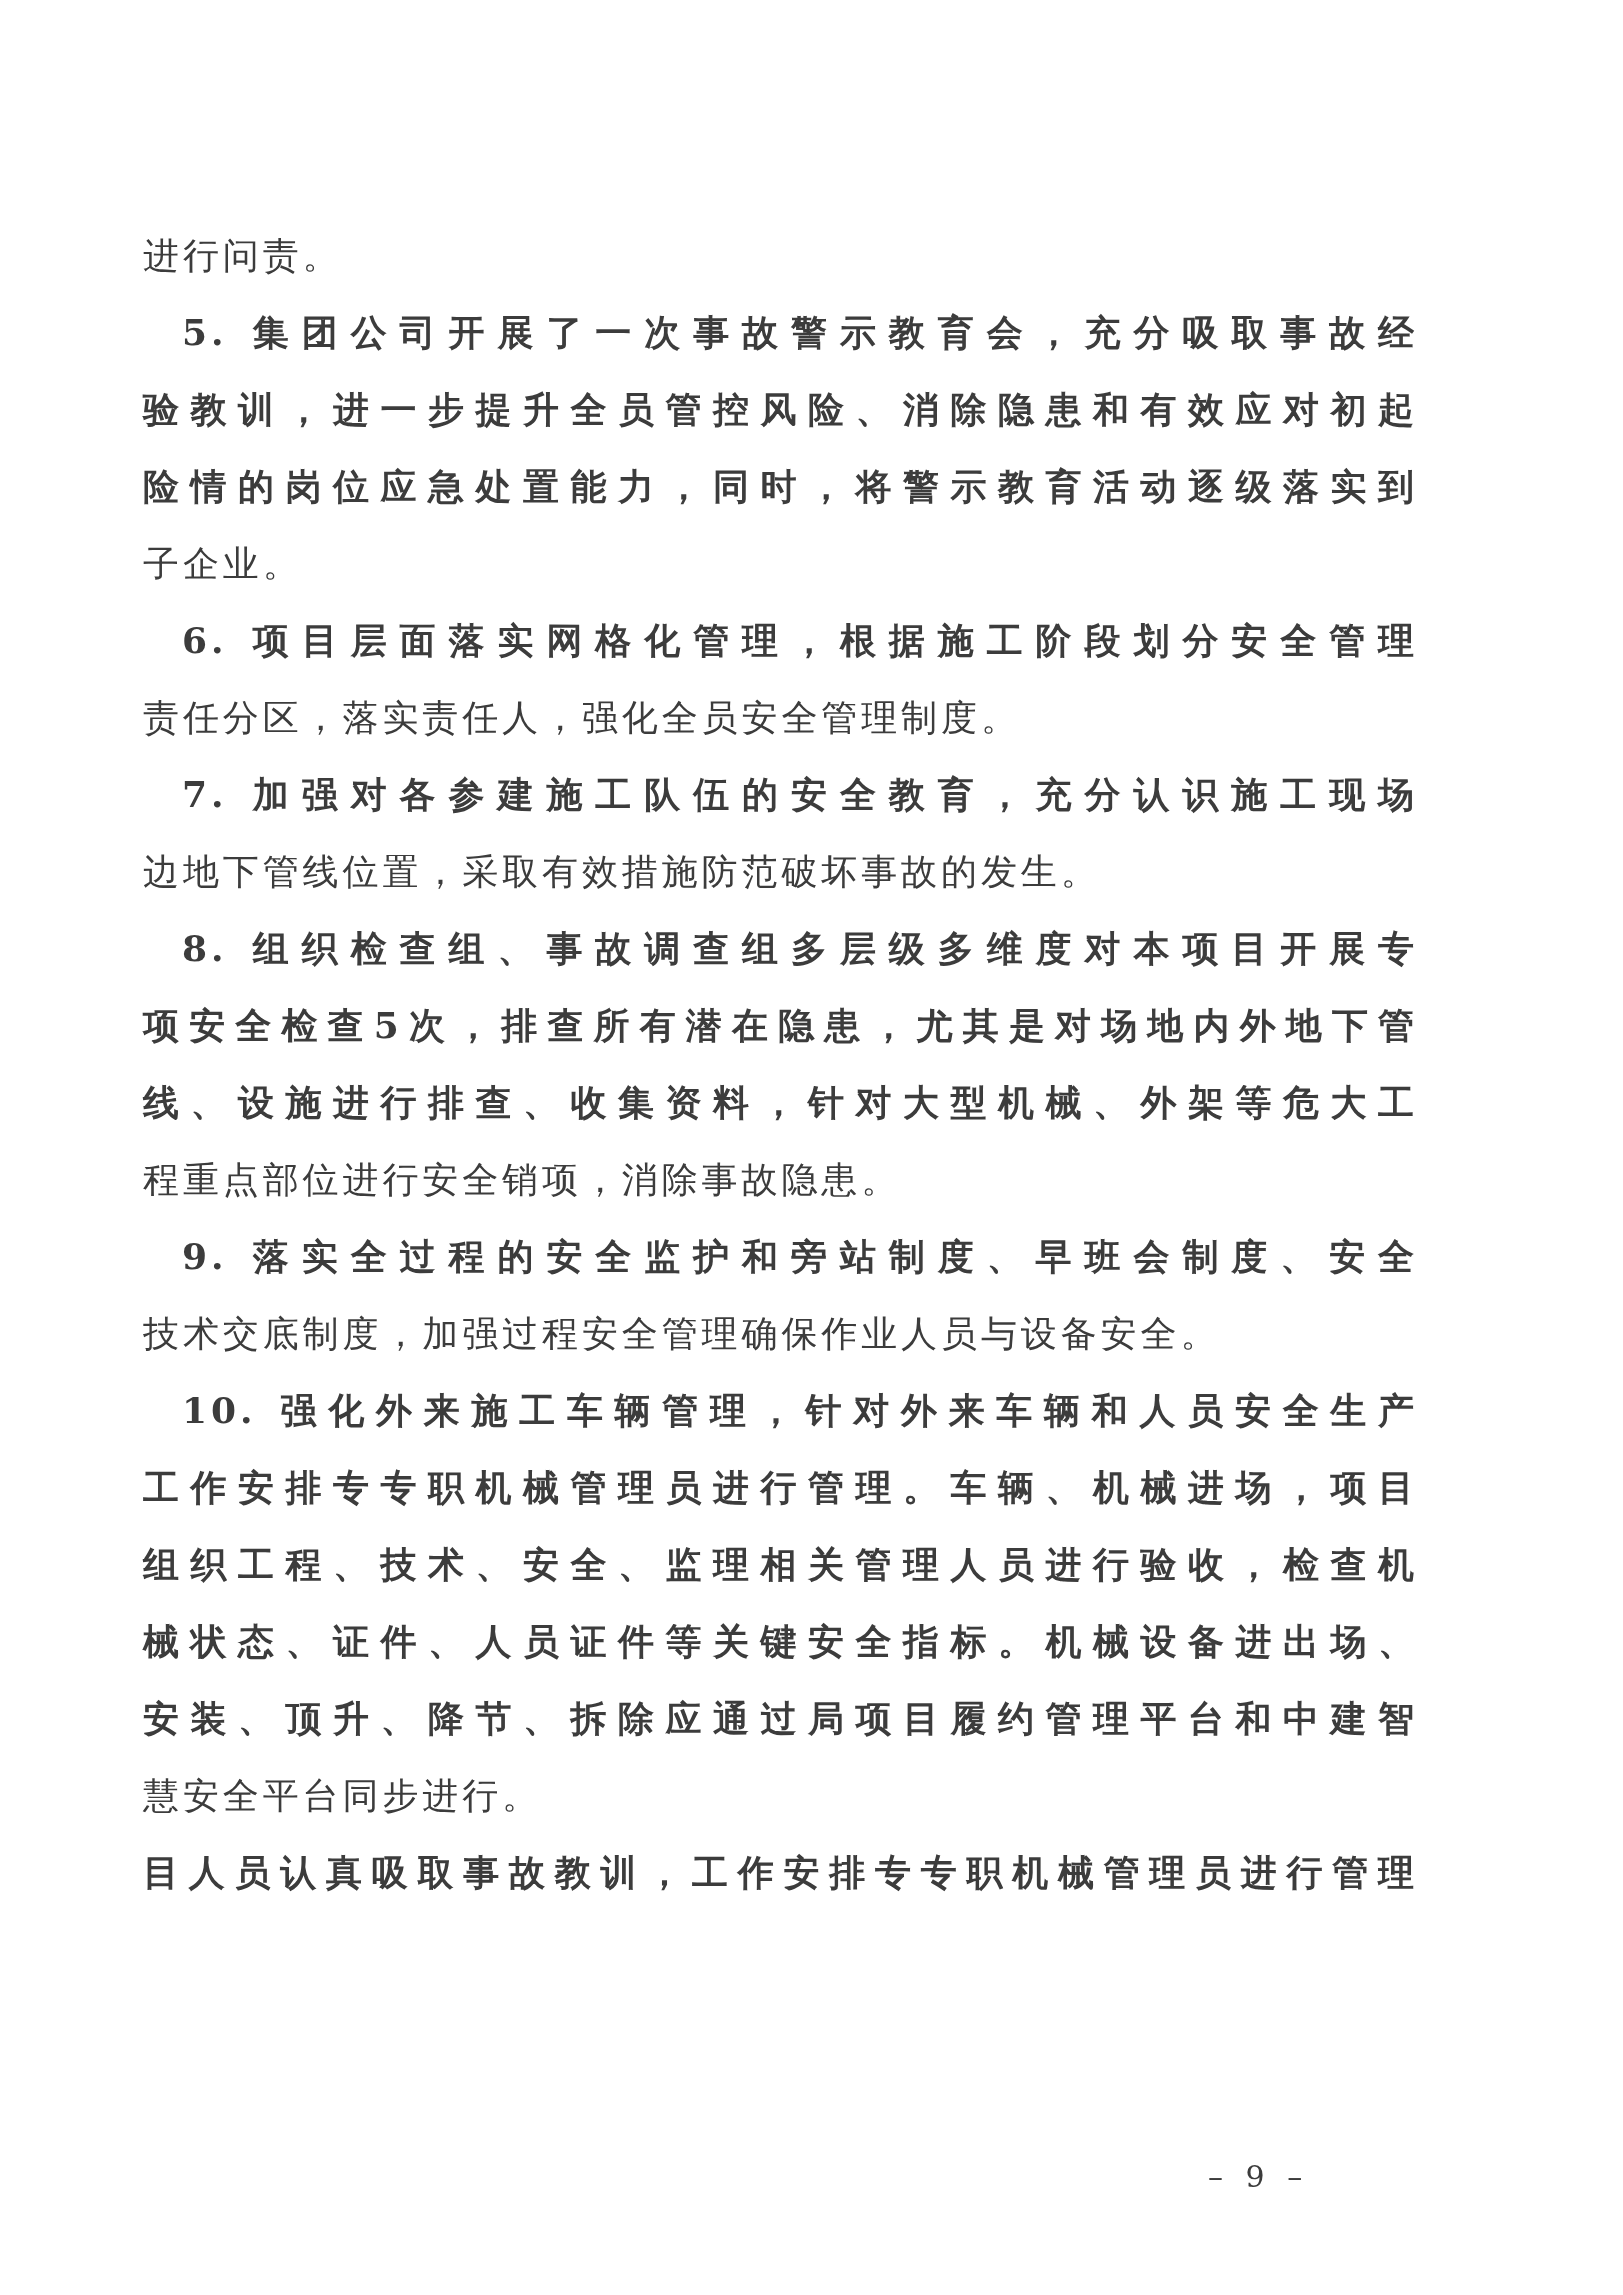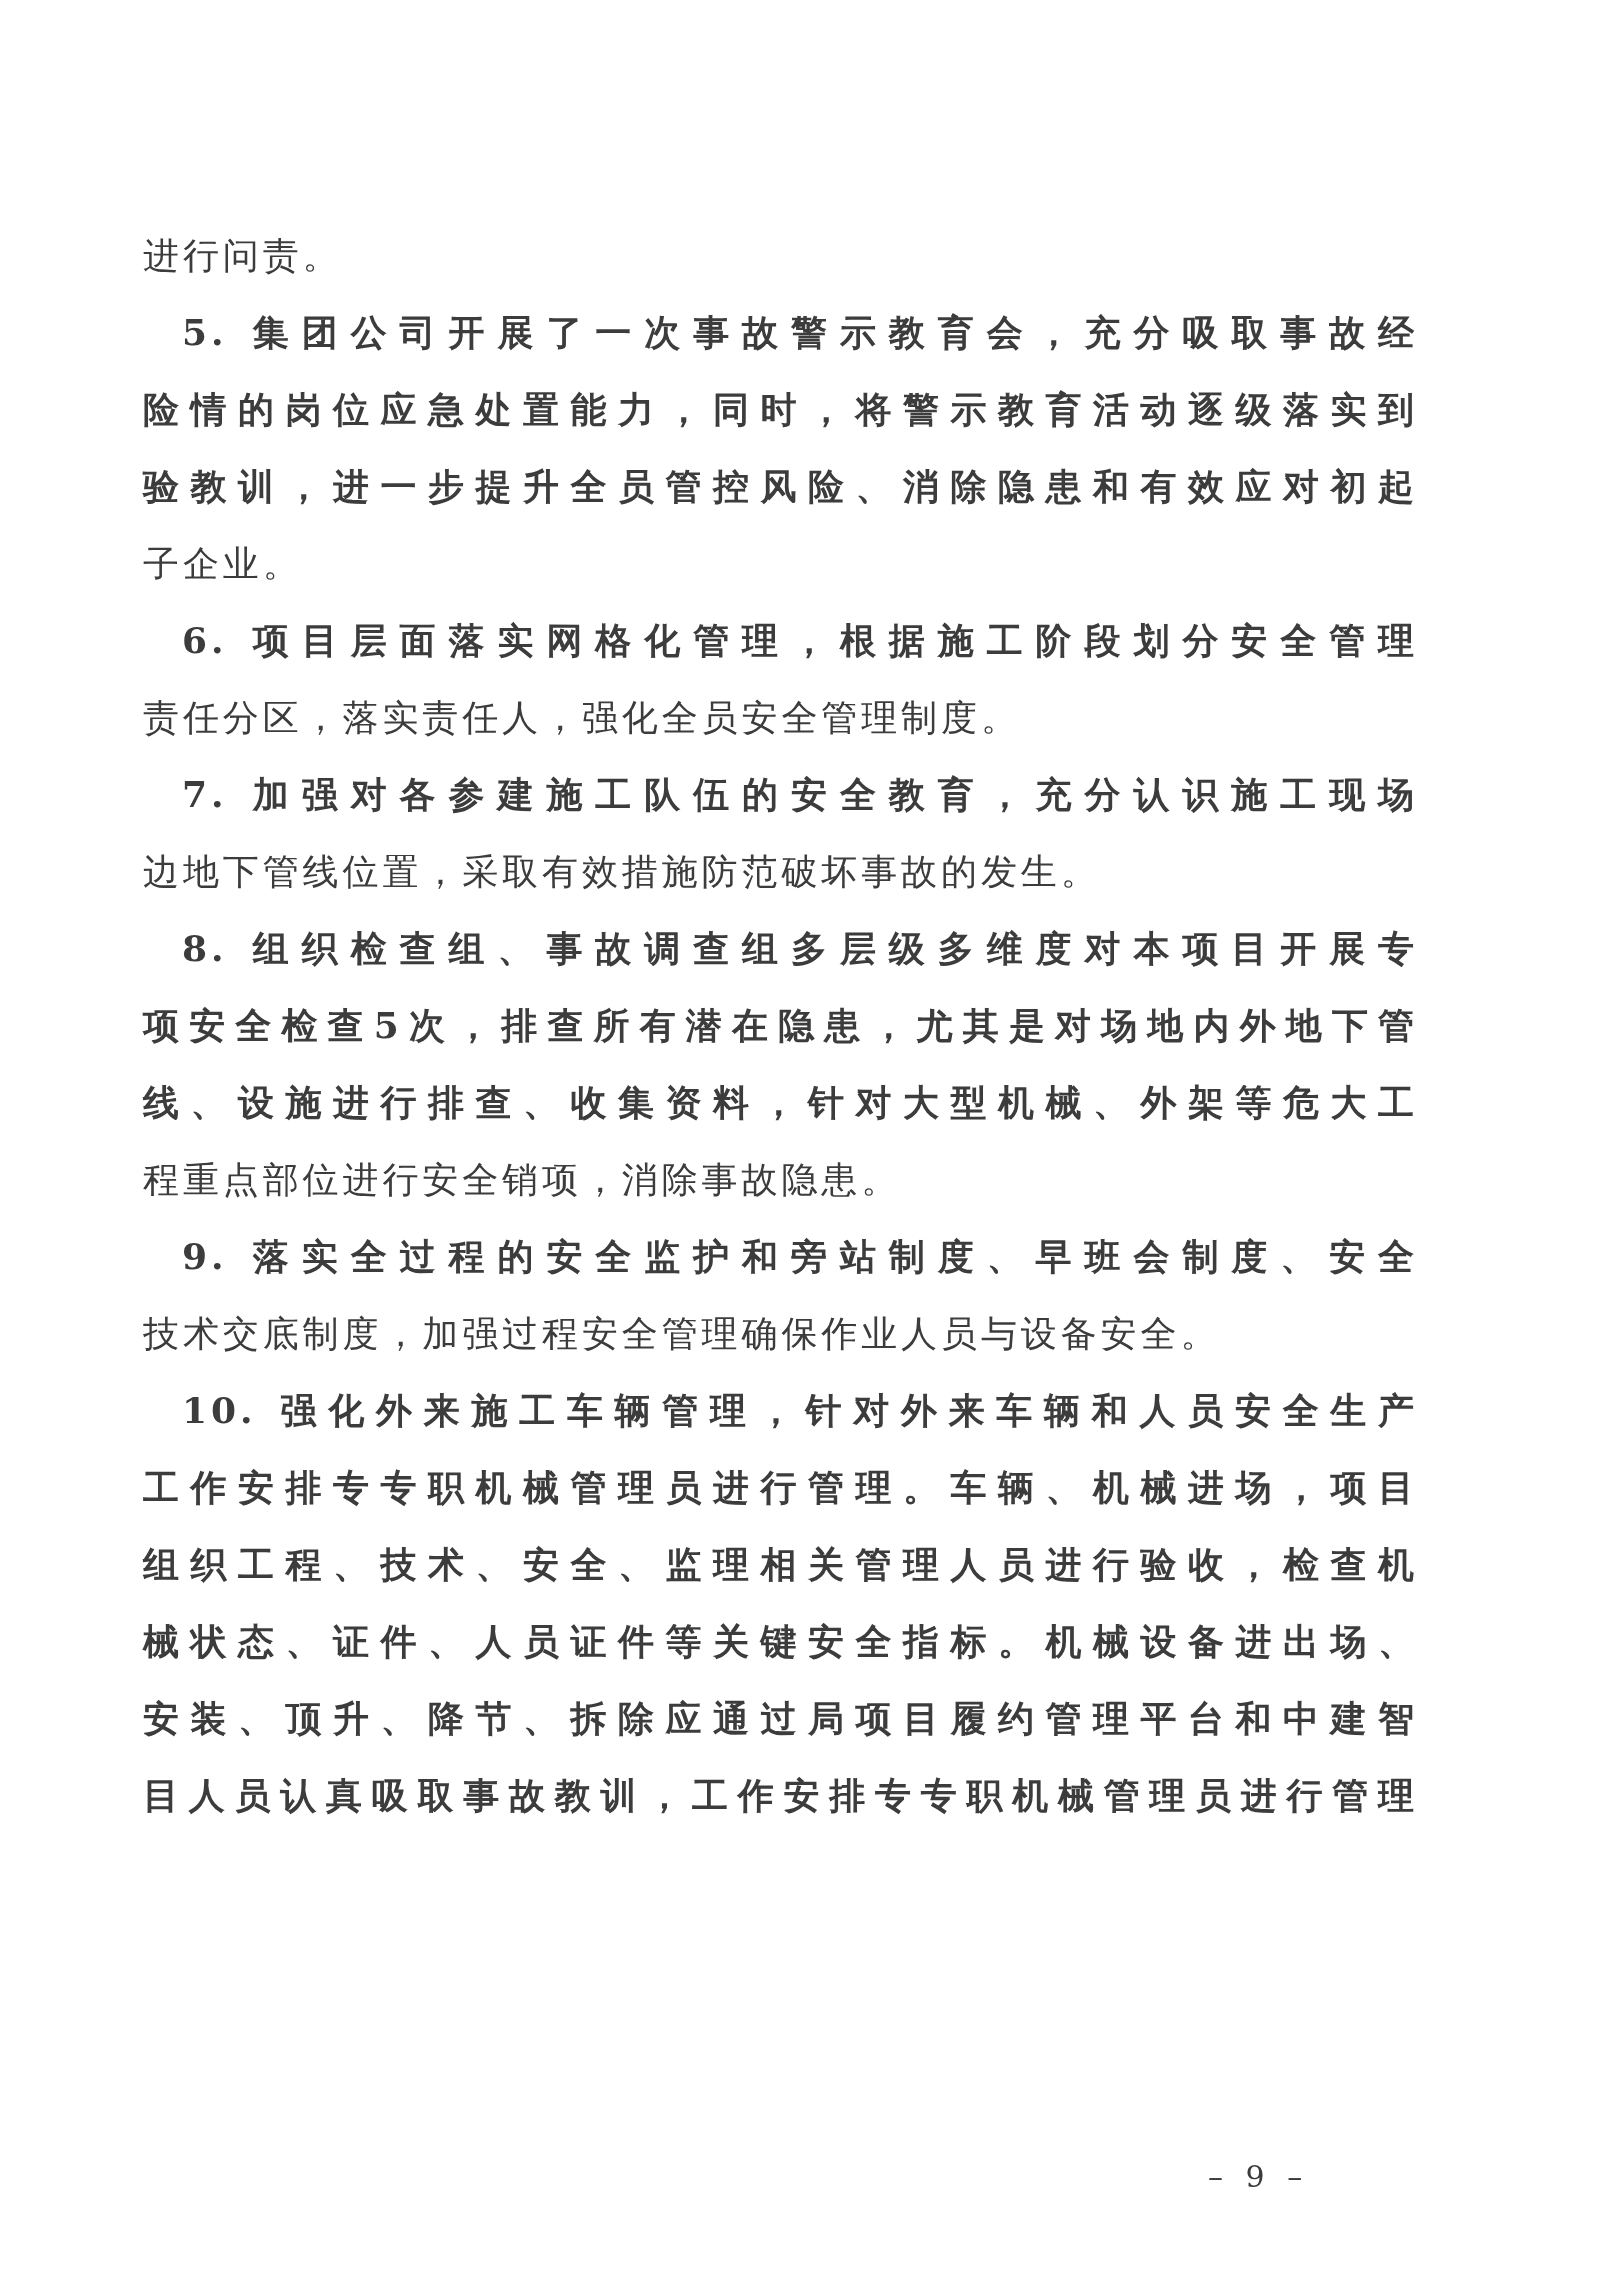--- a/index.html
+++ b/index.html
@@ -50,35 +50,36 @@
     line-height: 39px;
   }
 </style>
 </head>
 <body>
 
 <div class="page">
   <div class="doc-body">
       <div class="line">进行问责。</div>
       <div class="line indent fill">5. 集团公司开展了一次事故警示教育会，充分吸取事故经</div>
+      <div class="line fill">验教训，进一步提升全员管控风险、消除隐患和有效应对初起</div>
       <div class="line fill">险情的岗位应急处置能力，同时，将警示教育活动逐级落实到</div>
-      <div class="line fill">验教训，进一步提升全员管控风险、消除隐患和有效应对初起</div>
       <div class="line">子企业。</div>
       <div class="line indent fill">6. 项目层面落实网格化管理，根据施工阶段划分安全管理</div>
       <div class="line">责任分区，落实责任人，强化全员安全管理制度。</div>
       <div class="line indent fill">7. 加强对各参建施工队伍的安全教育，充分认识施工现场</div>
       <div class="line">边地下管线位置，采取有效措施防范破坏事故的发生。</div>
       <div class="line indent fill">8. 组织检查组、事故调查组多层级多维度对本项目开展专</div>
       <div class="line fill">项安全检查5次，排查所有潜在隐患，尤其是对场地内外地下管</div>
       <div class="line fill">线、设施进行排查、收集资料，针对大型机械、外架等危大工</div>
       <div class="line">程重点部位进行安全销项，消除事故隐患。</div>
       <div class="line indent fill">9. 落实全过程的安全监护和旁站制度、早班会制度、安全</div>
       <div class="line">技术交底制度，加强过程安全管理确保作业人员与设备安全。</div>
       <div class="line indent fill">10. 强化外来施工车辆管理，针对外来车辆和人员安全生产</div>
       <div class="line fill">工作安排专专职机械管理员进行管理。车辆、机械进场，项目</div>
       <div class="line fill">组织工程、技术、安全、监理相关管理人员进行验收，检查机</div>
       <div class="line fill">械状态、证件、人员证件等关键安全指标。机械设备进出场、</div>
       <div class="line fill">安装、顶升、降节、拆除应通过局项目履约管理平台和中建智</div>
+      <div class="line">慧安全平台同步进行。</div>
       <div class="line fill">目人员认真吸取事故教训，工作安排专专职机械管理员进行管理</div>
     </div>
   <div class="page-number">– 9 –</div>
 </div>
 
 
 </body></html>

